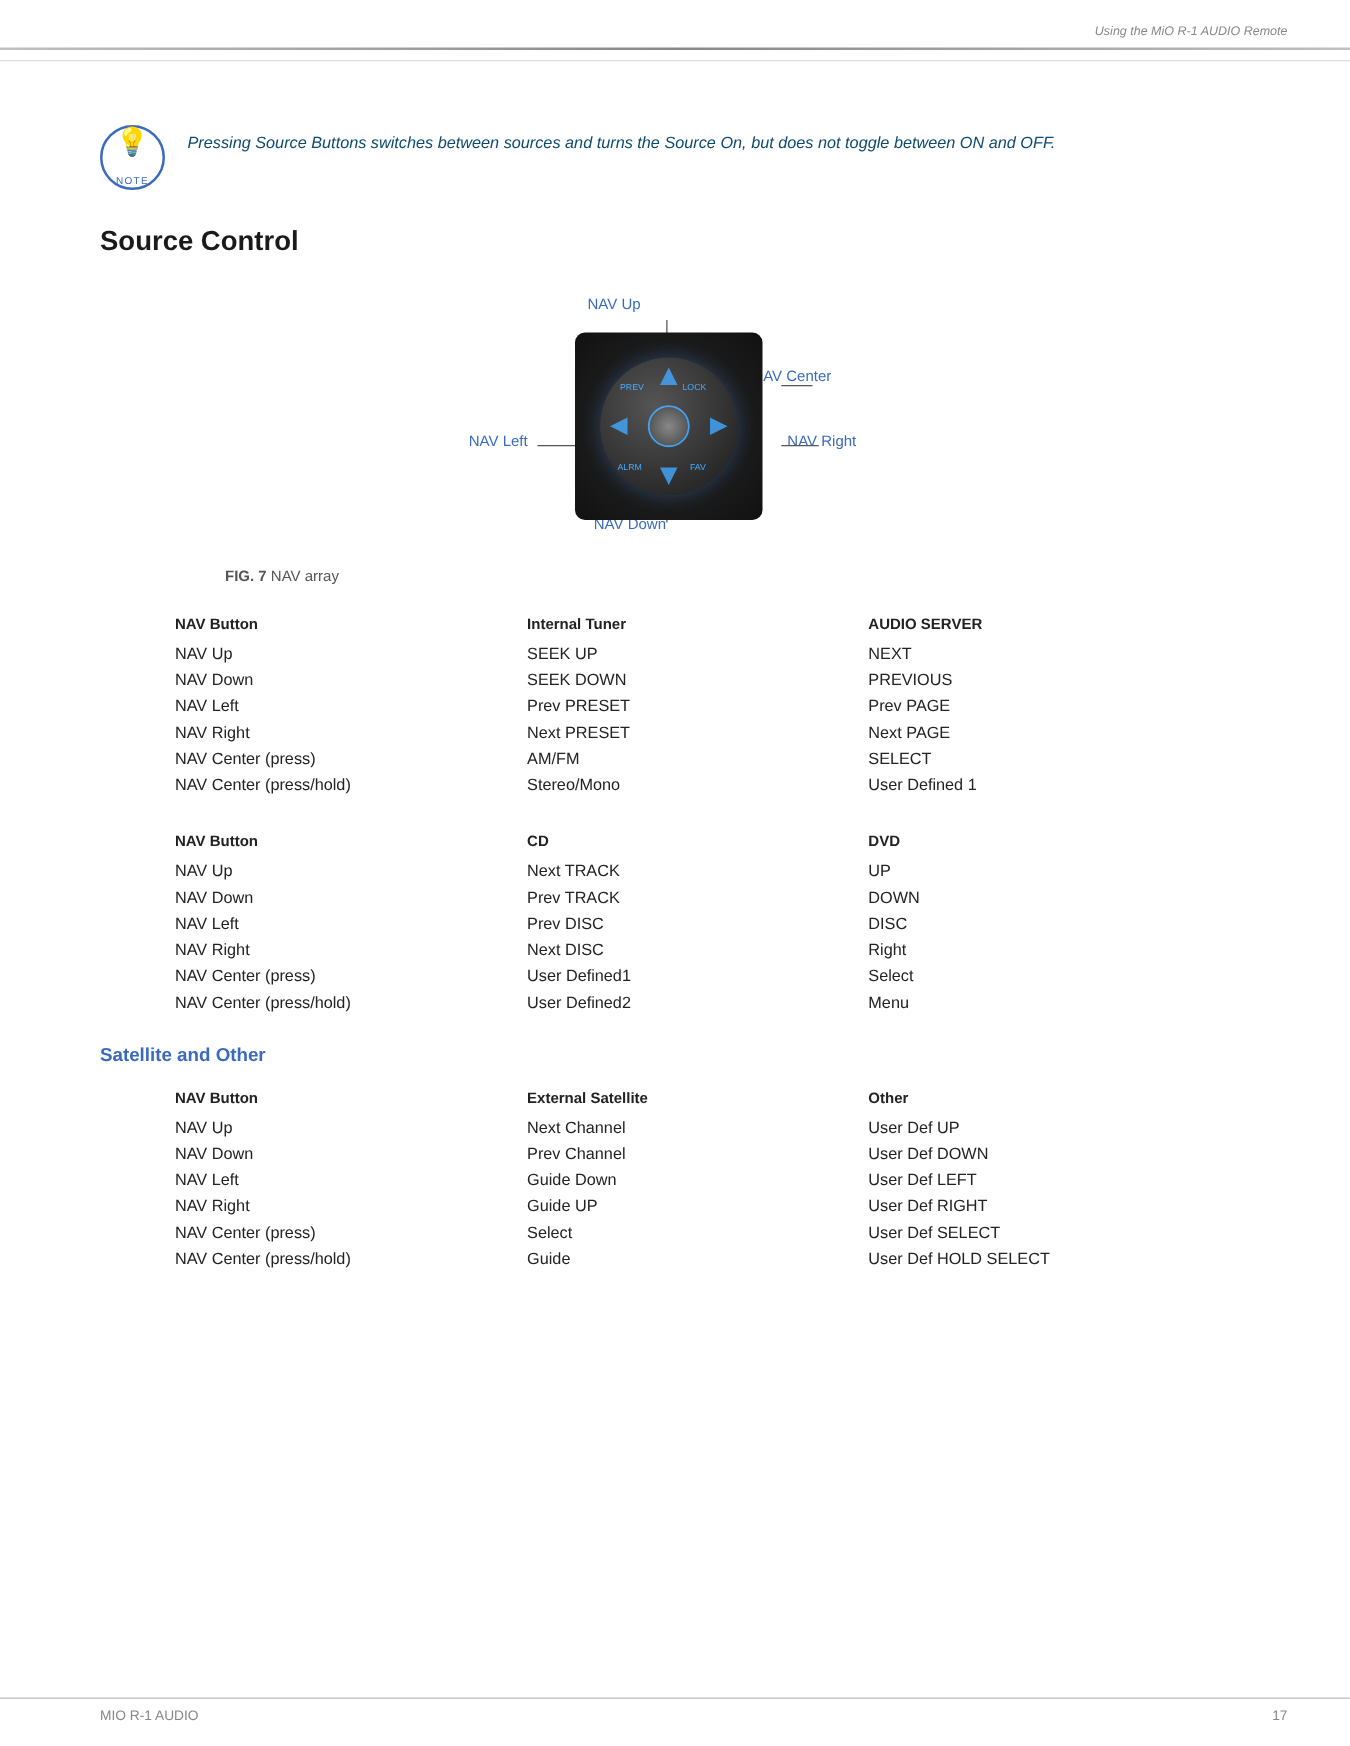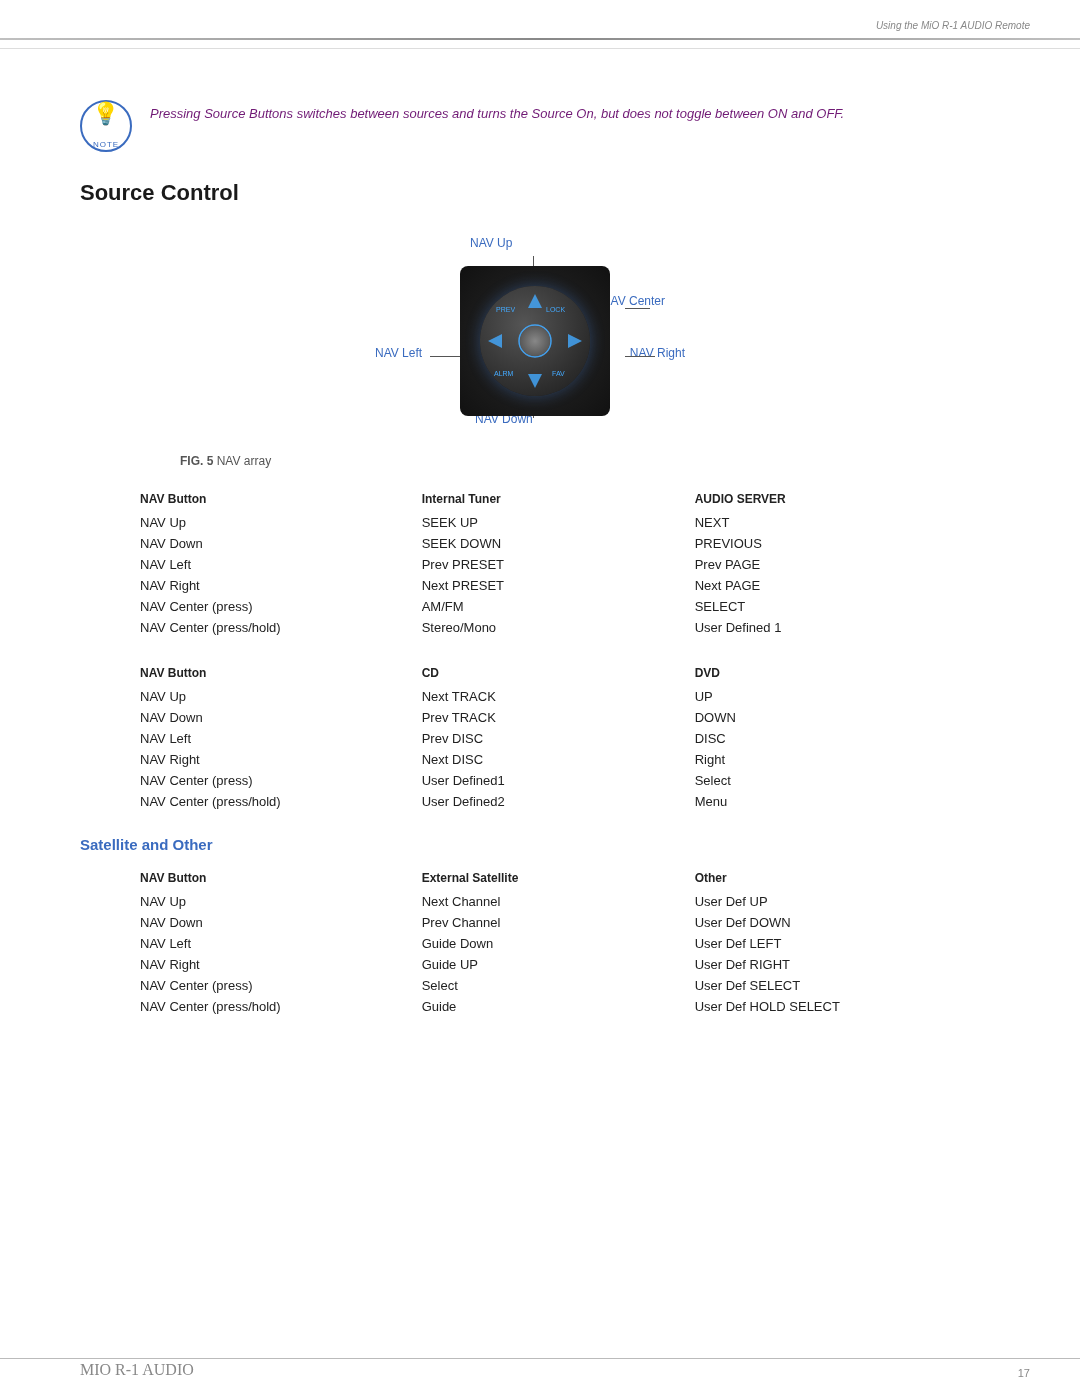--- a/index.html
+++ b/index.html
@@ -65,21 +65,21 @@
     .note-icon .note-label {
       font-size: 8px;
       font-weight: normal;
       color: #3a6bbf;
       letter-spacing: 1px;
       margin-top: 15px;
     }
 
     .note-text {
       font-size: 13px;
-      color: #701a75;
+      color: #0c4a6e;
       font-style: italic;
       line-height: 1.5;
       padding-top: 4px;
     }
 
     .section-title {
       font-size: 22px;
       font-weight: bold;
       color: #1a1a1a;
       margin-bottom: 20px;
@@ -250,23 +250,22 @@
       left: 0;
       width: 100%;
       height: 1px;
       background: #bbb;
     }
 
     .footer-left {
       position: absolute;
       bottom: 18px;
       left: 80px;
-      font-size: 16px;
+      font-size: 11px;
       color: #888;
-      font-family: Liberation Serif, serif;
     }
 
     .footer-right {
       position: absolute;
       bottom: 18px;
       right: 50px;
       font-size: 11px;
       color: #888;
     }
 
@@ -337,21 +336,21 @@
             <text x="14" y="90" fill="#4af" font-size="7" font-family="Arial">ALRM</text>
 
             <text x="72" y="90" fill="#4af" font-size="7" font-family="Arial">FAV</text>
           </svg>
         </div>
       </div>
     </div>
   </div>
 
   <div class="fig-caption">
-    <strong>FIG. 5</strong><span>  NAV array</span>
+    <strong>FIG. 7</strong><span>  NAV array</span>
   </div>
 
   <table class="data-table">
     <thead>
       <tr>
         <th class="col-nav">NAV Button</th>
         <th class="col-mid">Internal Tuner</th>
         <th class="col-right">AUDIO SERVER</th>
       </tr>
     </thead>

